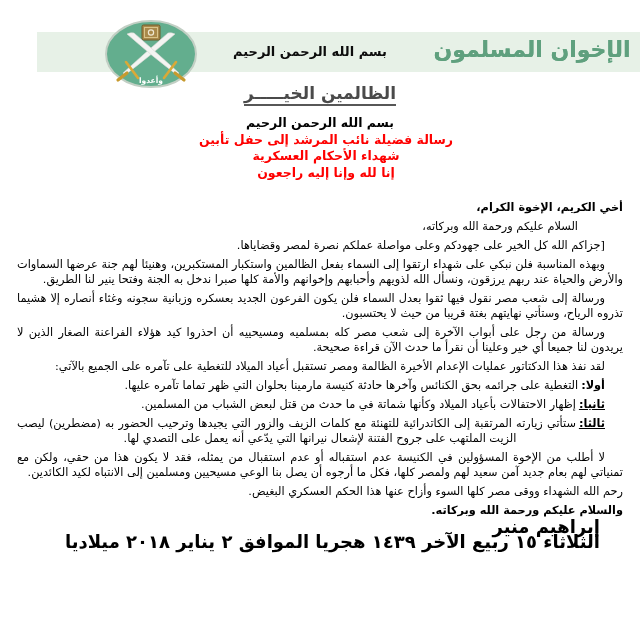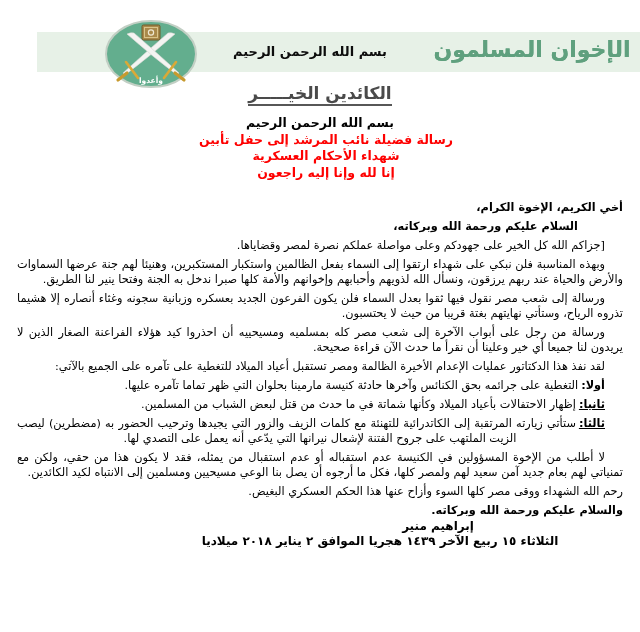--- a/index.html
+++ b/index.html
@@ -38,30 +38,30 @@
   }
   .lh-red { color:var(--accent-red,#fe0000);padding-left:12px; }
   
   .body-text {
     position:absolute; top:196px; right:13px; left:13px;
     font-size:11.3px; line-height:15px;
   }
   .body-text p { margin:4px; text-align:justify; }
   .bold { font-weight:bold; }
   .salutation { text-align:right !important; font-weight:bold; }
-  .greeting { text-align:left; font-weight:bold; text-indent:45px; }
+  .greeting { text-align:left; font-weight:normal; text-indent:45px; }
   .indent { text-indent:18px; }
   .item-label { font-weight:bold; margin-left:3px; }
   .u .item-label { text-decoration:underline; }
   .third { text-align:justify; text-align-last:center; }
   .center { text-align:right; text-indent:0; }
   
   .signature {
-    position:absolute; top:519px; left:160px; width:440px; text-align:center;
-    font-weight:bold; font-size:12px; line-height:15px; white-space:nowrap;
+    position:absolute; top:519px; left:160px; width:440px; 
+    font-weight:bold; font-size:18px; line-height:15px; white-space:nowrap;
   }
   .sig-name { margin-left:116px; }
 </style>
 </head>
 <body>
 
 <div class="page">
 
   <div class="banner"></div>
 
@@ -83,21 +83,21 @@
 
       <text x="46" y="63" text-anchor="middle" font-size="7.5" font-weight="bold" fill="#ffffff">وأعدوا</text>
     </svg>
   </div>
 
   <div class="basmala-banner">بسم الله الرحمن الرحيم</div>
 
   <div class="calligraphy">الإخوان المسلمون</div>
 
   <div class="doc-title">
-    <span>الكائدين الخيـــــر</span>
+    <span>الظالمين الخيـــــر</span>
   </div>
 
   <div class="letter-head">
     <div>بسم الله الرحمن الرحيم</div>
     <div class="lh-red">رسالة فضيلة نائب المرشد إلى حفل تأبين</div>
     <div class="lh-red">شهداء الأحكام العسكرية</div>
     <div class="lh-red">إنا لله وإنا إليه راجعون</div>
   </div>
 
   <div class="body-text">

